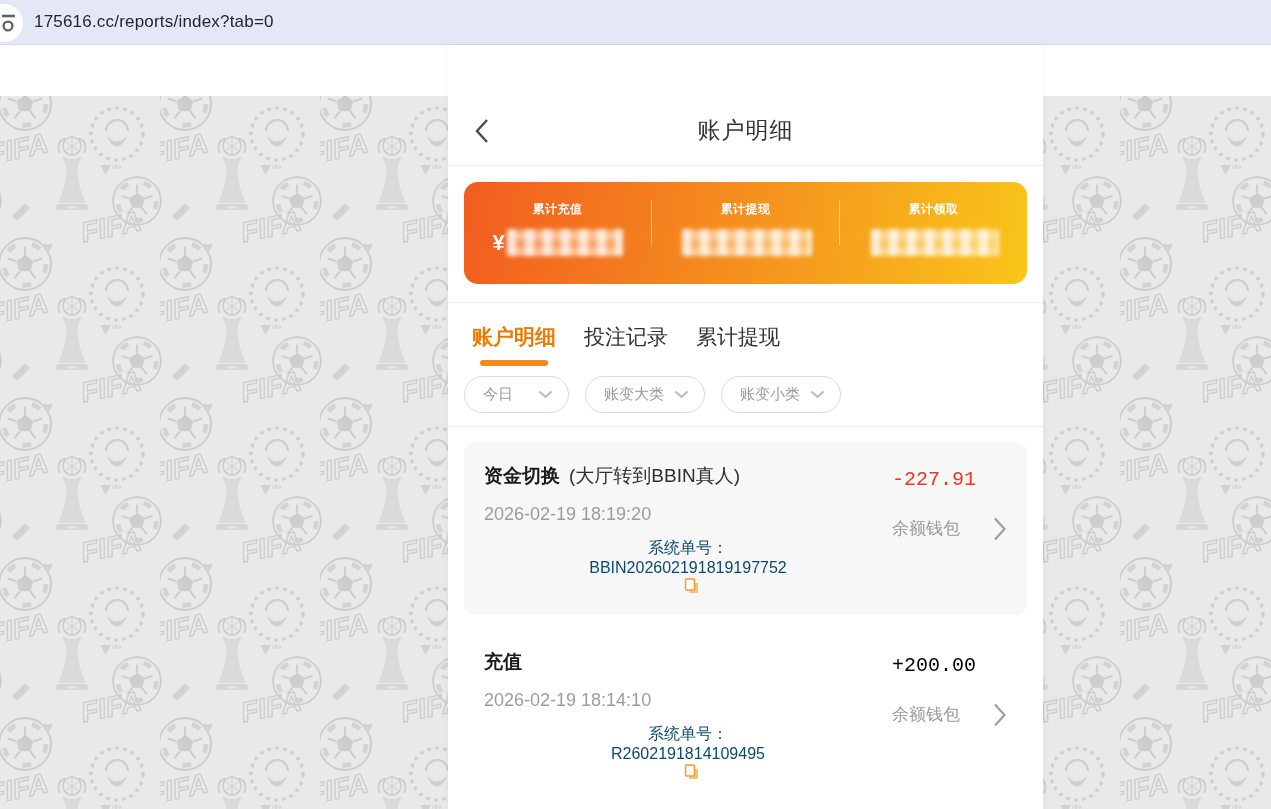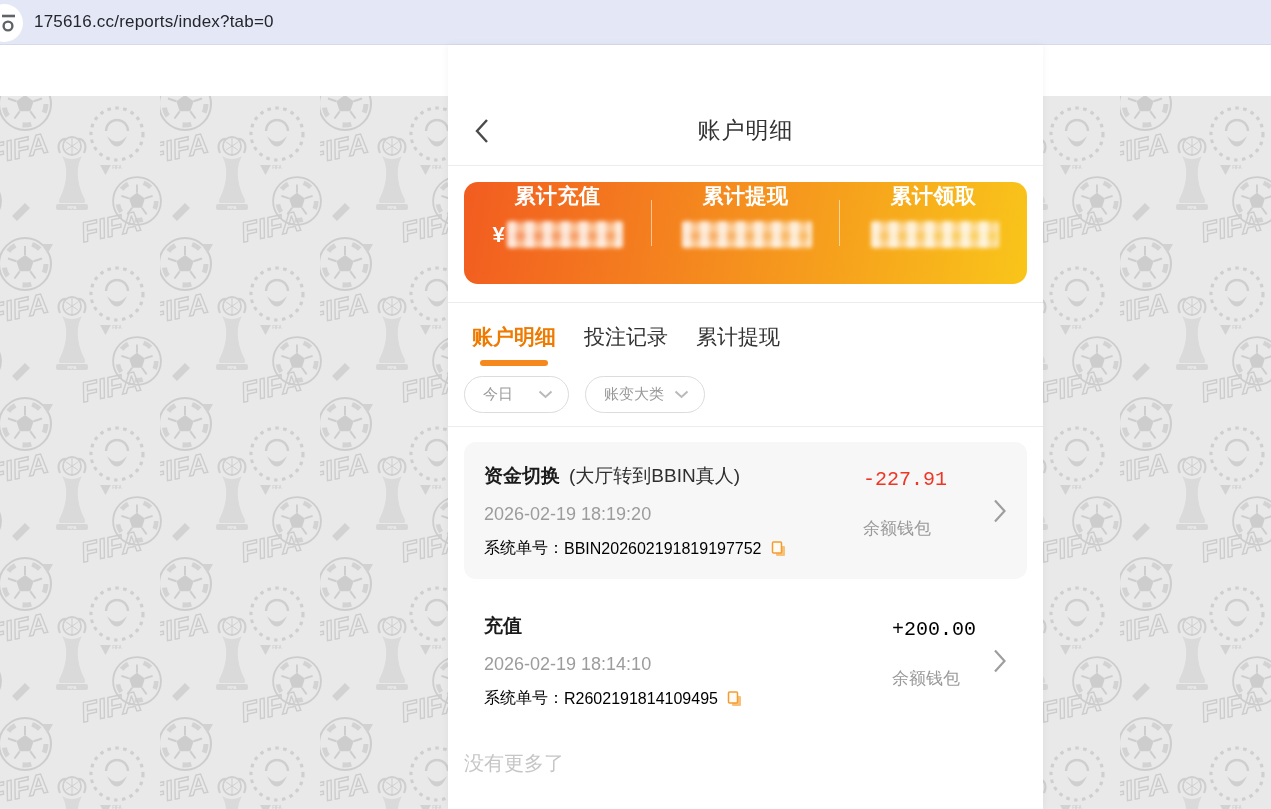--- a/index.html
+++ b/index.html
@@ -27,21 +27,21 @@
                 display:flex; align-items:center; justify-content:center; }
   .back { position:absolute; left:26px; top:50%; transform:translateY(-50%); width:26px; height:30px;
           display:flex; align-items:center; cursor:pointer; }
   .app-title { font-size:23px; color:#333; font-weight:500; letter-spacing:1px; }
 
   
   .card-wrap { padding:16px 16px 18px; }
   .summary-card { height:102px; border-radius:14px; display:flex; align-items:stretch;
                   background:linear-gradient(100deg,#f25c20 0%,#f58e1e 48%,#f9c51a 100%); }
   .scol { flex:1; display:flex; flex-direction:column; align-items:center; }
-  .slabel { font-size:21px; font-weight:bold; color:#fff; letter-spacing:.5px;text-align:center; }
+  .slabel { margin-top:19px; font-size:12px; font-weight:bold; color:#fff; letter-spacing:.5px;text-align:center; }
   .svalue { margin-top:11px; display:flex; align-items:center; }
   .yen { font-size:22px; font-weight:bold; color:#fff; margin-right:2px; }
   .ssep { width:1px; height:46px; margin-top:18px; background:rgba(255,255,255,.55); }
   .mosaic { height:27px; border-radius:3px; filter:blur(2px); opacity:.95;
     background:
       repeating-linear-gradient(90deg, rgba(255,255,255,.78) 0 9px, rgba(255,255,255,.12) 9px 18px),
       repeating-linear-gradient(0deg, rgba(255,233,205,.65) 0 8px, rgba(255,255,255,.28) 8px 16px);
   }
   .m0 { width:116px; } .m1 { width:130px; } .m2 { width:128px; }
 
@@ -64,21 +64,21 @@
 
   
   .list { padding:15px 16px 0; }
   .txn { display:flex; align-items:stretch; border-radius:12px; padding:21px 20px 20px; min-height:134px;
          margin-bottom:13px; cursor:pointer; }
   .txn-main { flex:1; min-width:0; }
   .txn-title-row { display:flex; align-items:baseline; }
   .txn-title { font-size:19px; font-weight:bold; color:#1b1b1b; }
   .txn-note { font-size:19px; color:#2f2f2f; margin-left:9px; }
   .txn-date { margin-top:15px; font-size:18px; color:#9c9c9c; }
-  .txn-order { margin-top:13px; font-size:16px; color:#000000; display:flex; align-items:center; }
+  .txn-order { margin-top:13px; font-size:16px; color:#0c4a6e; display:flex; align-items:center;flex-direction:column; }
   .copy { margin-left:8px; display:flex; align-items:center; cursor:pointer; }
   .txn-right { margin-left:auto; display:flex; flex-direction:column; padding-top:5px;font-family:Liberation Mono, monospace; }
   .txn-amount { font-size:20px; font-weight:500; }
   .txn-wallet { margin-top:26px; font-size:17px; color:#999; }
   .txn-chevron { align-self:center; margin-left:17px; display:flex; align-items:center; cursor:pointer; }
 
   .footer { margin-top:21px; text-align:left; font-size:20px; color:#c6c6c6; }
 </style>
 </head>
 <body>
@@ -202,27 +202,33 @@
           <svg width="15" height="9" viewBox="0 0 15 9">
             <polyline points="1.5,1.5 7.5,7 13.5,1.5" fill="none" stroke="#b9b9b9" stroke-width="2"></polyline>
           </svg>
         </div>
         <div class="pill pill-md">
           <span>账变大类</span>
           <svg width="15" height="9" viewBox="0 0 15 9">
             <polyline points="1.5,1.5 7.5,7 13.5,1.5" fill="none" stroke="#b9b9b9" stroke-width="2"></polyline>
           </svg>
         </div>
+        <div class="pill pill-md">
+          <span>账变小类</span>
+          <svg width="15" height="9" viewBox="0 0 15 9">
+            <polyline points="1.5,1.5 7.5,7 13.5,1.5" fill="none" stroke="#b9b9b9" stroke-width="2"></polyline>
+          </svg>
+        </div>
       </div>
 
       <div class="hdiv"></div>
 
       <div class="list">
 
-        <div class="txn" style="background: rgb(247, 247, 247); gap: 29px;">
+        <div class="txn" style="background: rgb(247, 247, 247);">
           <div class="txn-main">
             <div class="txn-title-row">
               <span class="txn-title">资金切换</span>
               <span class="txn-note">(大厅转到BBIN真人)</span>
             </div>
             <div class="txn-date">2026-02-19 18:19:20</div>
             <div class="txn-order">
               <span>系统单号：</span>
               <span>BBIN202602191819197752</span>
               <span class="copy">

